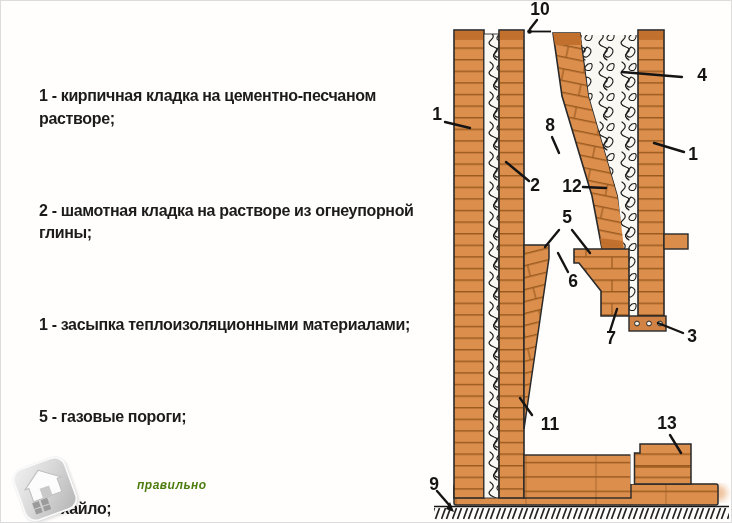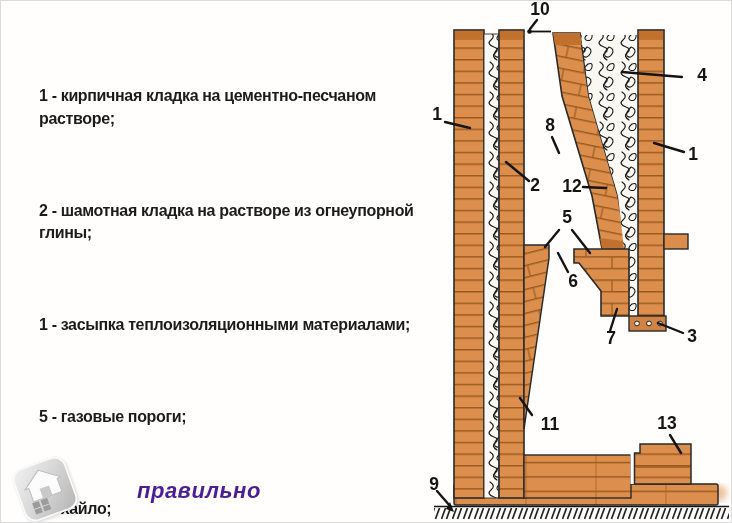--- a/index.html
+++ b/index.html
@@ -22,22 +22,22 @@
     transform:rotate(-20deg);border-radius:12px;
     background:linear-gradient(135deg,#f2f2f2 0%,#d9d9d9 45%,#b3b3b3 100%);
     box-shadow:1px 2px 3px rgba(0,0,0,0.12), inset 0 0 0 2px #fafafa;
   }
   .wm-house{position:absolute;left:7px;top:6px;}
   .wm-kak{
     position:absolute;left:84px;top:3px;font-size:31px;font-weight:800;font-style:italic;
     color:#ececec;-webkit-text-stroke:1.6px #c3c3c3;letter-spacing:1px;
   }
   .wm-pravilno{
-    position:absolute;left:136px;top:25px;font-size:22px;font-weight:bold;font-style:italic;
-    color:#4c1d95;letter-spacing:0.5px;
+    position:absolute;left:136px;top:25px;font-size:12px;font-weight:bold;font-style:italic;
+    color:#4d7c0f;letter-spacing:0.5px;
   }
   .wm-sdelat{
     position:absolute;left:84px;top:32px;font-size:34px;font-weight:800;font-style:italic;
     color:#ececec;-webkit-text-stroke:1.6px #c6c6c6;letter-spacing:1px;margin-top:40px;
   }
   .callout{font-size:17.5px;font-weight:600;fill:#141414;}
 </style>
 </head>
 <body>
 

